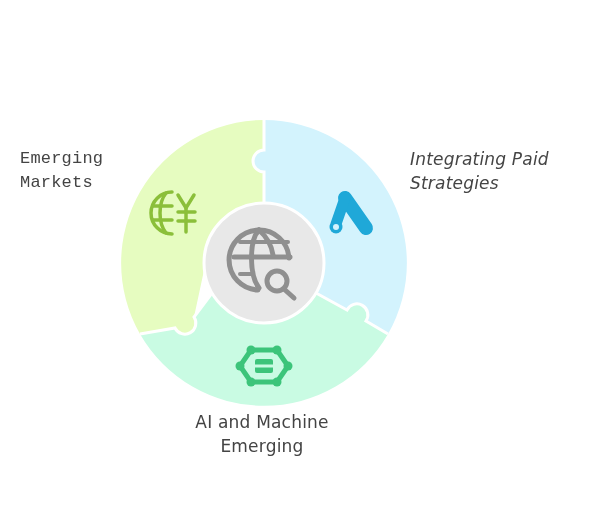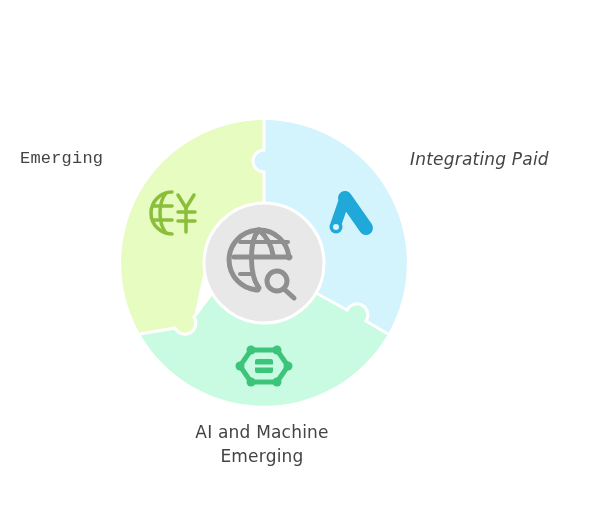--- a/index.html
+++ b/index.html
@@ -71,22 +71,24 @@
     <circle cx="277" cy="350" r="4.5" stroke="none"></circle>
     <circle cx="288" cy="366" r="4.5" stroke="none"></circle>
     <circle cx="277" cy="382" r="4.5" stroke="none"></circle>
     <circle cx="251" cy="382" r="4.5" stroke="none"></circle>
     <circle cx="240" cy="366" r="4.5" stroke="none"></circle>
   </g>
 </svg>
 
 <div class="label right" style="left:20px; top:147px; width:98px;">
   <div>Emerging</div>
+  <div>Markets</div>
 </div>
 
 <div class="label" style="left:410px; top:147px;font-style:italic;">
   <div>Integrating Paid</div>
+  <div>Strategies</div>
 </div>
 
-<div class="label center" style="left:172px; top:420px; width:180px;">
+<div class="label center" style="left:172px; top:410px; width:180px;">
   <div>AI and Machine</div>
   <div>Emerging</div>
 </div>
 
 </body></html>

